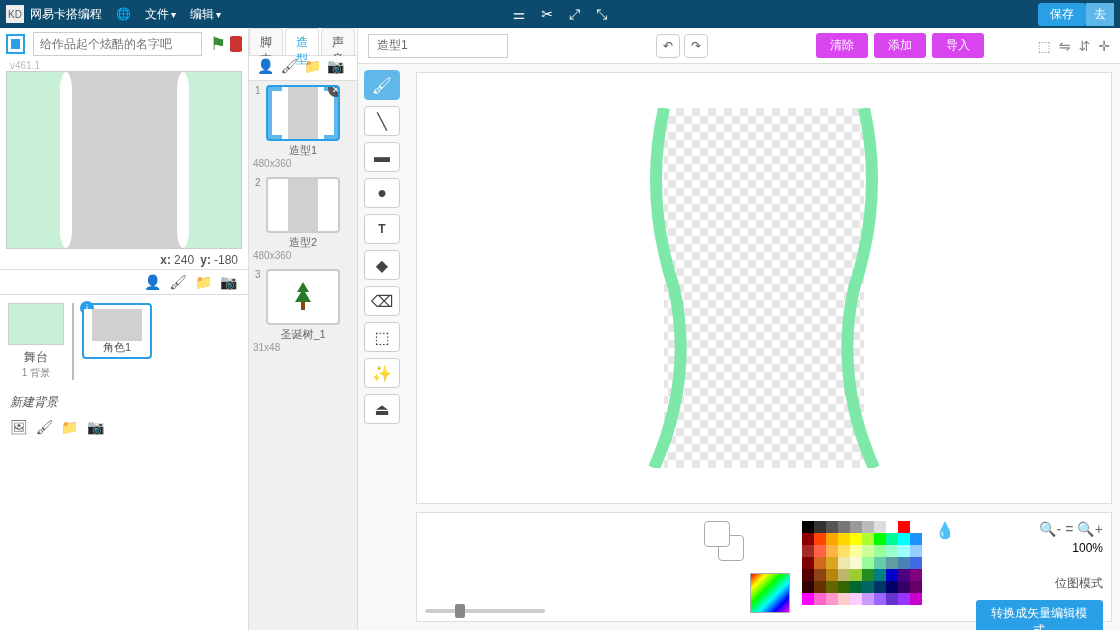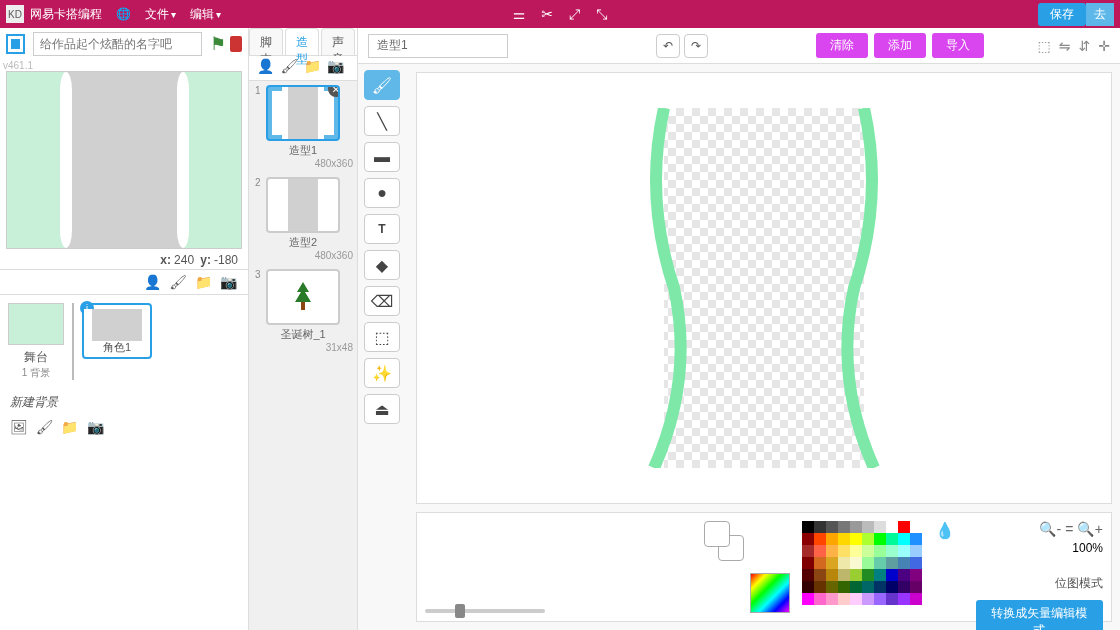--- a/index.html
+++ b/index.html
@@ -1,19 +1,19 @@
 <!DOCTYPE html>
 <html><head>
 <meta charset="utf-8">
 <style>
 * { box-sizing: border-box; margin: 0; padding: 0; font-family: "Microsoft YaHei", Arial, sans-serif; font-size: 12px; }
 body { background: #fff; width: 1120px; height: 630px; overflow: hidden; }
 
 
-.topbar { height: 28px; background: #be185d; display: flex; align-items: center; color: #fff; padding: 0 6px; }
+.topbar { height: 28px; background: #0c4a6e; display: flex; align-items: center; color: #fff; padding: 0 6px; }
 .topbar .logo { width: 18px; height: 18px; background: #eee; margin-right: 6px; display: flex; align-items: center; justify-content: center; color: #5a5a5a; font-size: 10px; }
 .topbar .brand { margin-right: 14px; }
 .topbar .globe { margin-right: 14px; }
 .topbar .menu-item { margin-right: 14px; cursor: pointer; display: flex; align-items: center; }
 .topbar .menu-item::after { content: "▾"; margin-left: 2px; font-size: 10px; }
 .topbar .center-icons { position: absolute; left: 50%; transform: translateX(-50%); display: flex; gap: 16px; }
 .topbar .center-icons span { cursor: pointer; font-size: 14px; }
 .topbar .right-area { margin-left: auto; display: flex; }
 .topbar .save-btn { background: #29a0e6; border: none; color: #fff; padding: 3px 12px; cursor: pointer; border-radius: 3px; }
 .topbar .go-btn { background: #5db7e8; border: none; color: #fff; padding: 3px 8px; cursor: pointer; }
@@ -21,21 +21,21 @@
 .main { display: flex; height: 602px; }
 
 
 .left { width: 248px; display: flex; flex-direction: column; }
 .stage-header { display: flex; align-items: center; padding: 4px 6px; gap: 4px; }
 .stage-icon { width: 24px; height: 20px; background: #fff; border: 2px solid #29a0e6; position: relative; }
 .stage-icon::after { content: ""; position: absolute; inset: 3px; background: #29a0e6; }
 .title-input { flex: 1; border: 1px solid #ccc; padding: 4px 6px; color: #999; margin: 0 4px; }
 .flag-icon { color: #3a8a3a; font-size: 18px; cursor: pointer; }
 .stop-icon { width: 16px; height: 16px; background: #c33; border-radius: 2px; cursor: pointer; }
-.version { font-size: 10px; color: #bbb; padding: 0 3px; }
+.version { font-size: 10px; color: #bbb; padding: 0 10px; }
 
 .stage-preview { height: 178px; margin: 0 6px 2px; position: relative; background: #fff; border: 1px solid #ccc; overflow: hidden; }
 .road-bg { position: absolute; inset: 0; background: #fff; }
 .road-left { position: absolute; left: 0; top: 0; bottom: 0; width: 30%; background: #c8f0d8; }
 .road-right { position: absolute; right: 0; top: 0; bottom: 0; width: 30%; background: #c8f0d8; }
 .road-center { position: absolute; left: 25%; right: 25%; top: 0; bottom: 0; background: #d0d0d0; }
 .road-center::before { content: ""; position: absolute; left: -6px; top: 0; bottom: 0; width: 12px; background: #fff; border-radius: 50% / 10%; }
 .road-center::after { content: ""; position: absolute; right: -6px; top: 0; bottom: 0; width: 12px; background: #fff; border-radius: 50% / 10%; }
 
 .coords { text-align: right; padding: 2px 10px; color: #555; font-size: 11px; }
@@ -75,21 +75,21 @@
 .cost-thumb { width: 74px; height: 56px; margin: 0 auto; border: 2px solid #ccc; background: #fff; cursor: pointer; position: relative; border-radius: 4px; overflow: hidden; }
 .cost-thumb.selected { border-color: #29a0e6; background: #5fb8e8; }
 .cost-thumb.selected .inner { background: #fff; margin: 4px; height: calc(100% - 8px); }
 .cost-thumb .del { position: absolute; top: -6px; right: -6px; width: 16px; height: 16px; background: #555; color: #fff; border-radius: 50%; display: flex; align-items: center; justify-content: center; font-size: 10px; cursor: pointer; z-index: 2; }
 .cost-thumb .mini-road2 { position: absolute; inset: 0; }
 .cost-thumb .mini-road2 .c { position: absolute; left: 25%; right: 25%; top: 0; bottom: 0; background: #d0d0d0; }
 .cost-thumb .mini-road2 .l { position: absolute; left: 20%; top: 0; bottom: 0; width: 6px; background: #fff; }
 .cost-thumb .mini-road2 .r { position: absolute; right: 20%; top: 0; bottom: 0; width: 6px; background: #fff; }
 .cost-thumb .tree { width: 20px; height: 30px; position: absolute; top: 50%; left: 50%; transform: translate(-50%, -50%); }
 .cost-label { text-align: center; color: #666; margin-top: 2px; font-size: 11px; }
-.cost-dim { text-align: right; color: #999; font-size: 10px; }
+.cost-dim { text-align: left; color: #999; font-size: 10px; }
 
 
 .editor { flex: 1; display: flex; flex-direction: column; background: #f8f8f8; }
 .editor-toolbar { height: 36px; display: flex; align-items: center; padding: 0 10px; gap: 8px; background: #fff; border-bottom: 1px solid #ddd; }
 .name-input { border: 1px solid #ccc; padding: 4px 8px; width: 140px; color: #666; }
 .undo-redo { margin-left: 140px; display: flex; gap: 4px; }
 .round-btn { width: 24px; height: 24px; border: 1px solid #ccc; border-radius: 4px; display: flex; align-items: center; justify-content: center; cursor: pointer; background: #fff; color: #555; }
 .action-btns { display: flex; gap: 6px; margin-left: 100px; }
 .blue-btn { background: #d946ef; color: #fff; border: none; padding: 4px 14px; cursor: pointer; border-radius: 3px; }
 .right-tools { margin-left: auto; display: flex; gap: 8px; }

